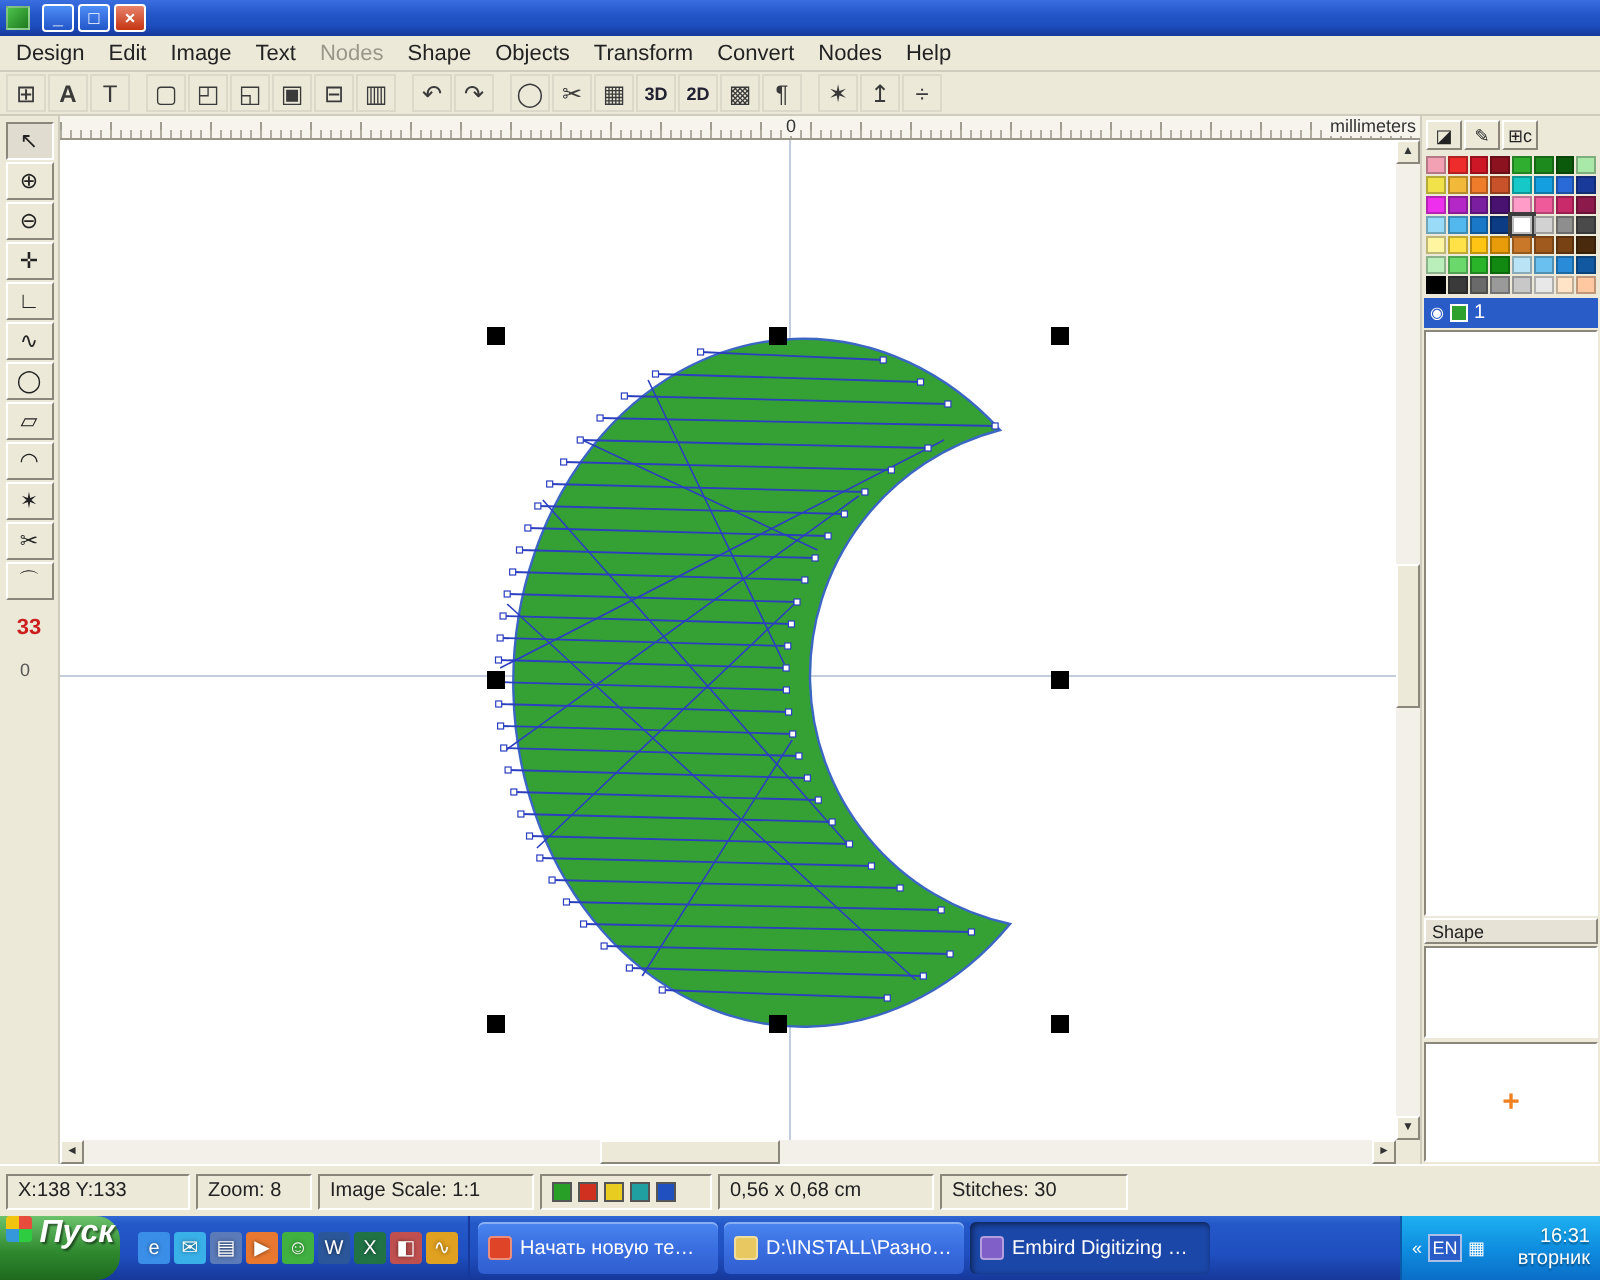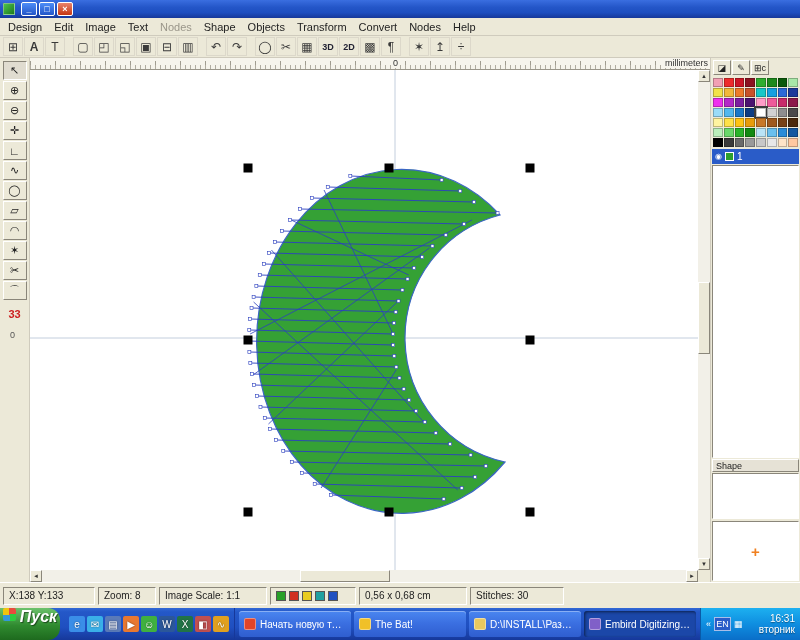--- a/index.html
+++ b/index.html
@@ -392,24 +392,20 @@
       <div class="ql-icon" style="background: rgb(33, 115, 70);">X</div>
       <div class="ql-icon" style="background: rgb(192, 80, 80);">◧</div>
       <div class="ql-icon" style="background: rgb(224, 160, 32);">∿</div>
     </div>
   <div class="tasks">
       <div class="task">
         <span class="task-ic" style="background: rgb(224, 68, 40);"></span>
         <span class="task-label">Начать новую тему :: В...</span>
       </div>
       <div class="task">
-        <span class="task-ic" style="background: rgb(240, 192, 40);"></span>
-        <span class="task-label">The Bat!</span>
-      </div>
-      <div class="task">
         <span class="task-ic" style="background: rgb(232, 200, 96);"></span>
         <span class="task-label">D:\INSTALL\Разное\Embird</span>
       </div>
       <div class="task active">
         <span class="task-ic" style="background: rgb(128, 96, 200);"></span>
         <span class="task-label">Embird Digitizing Stud...</span>
       </div>
     </div>
   <div class="tray">
     <span class="tray-chevron">«</span>

